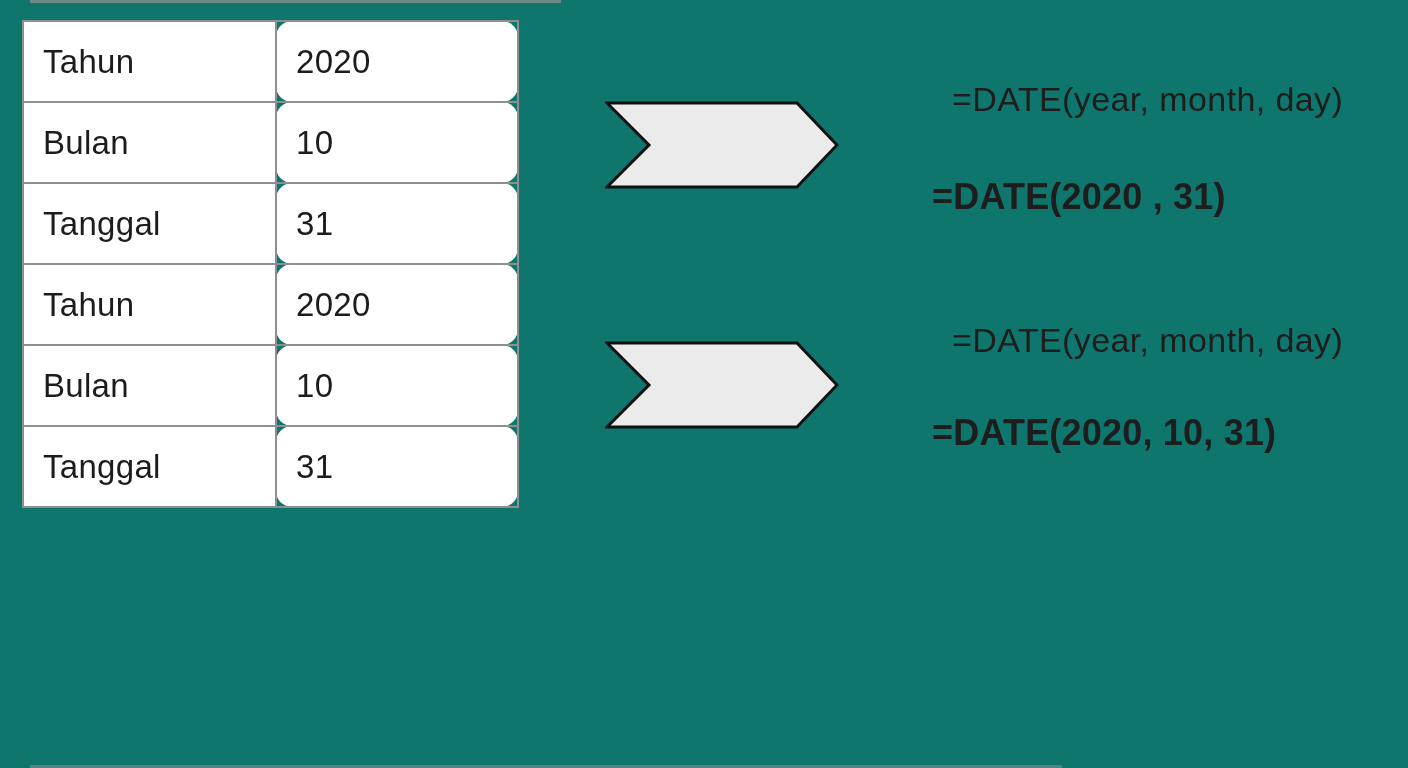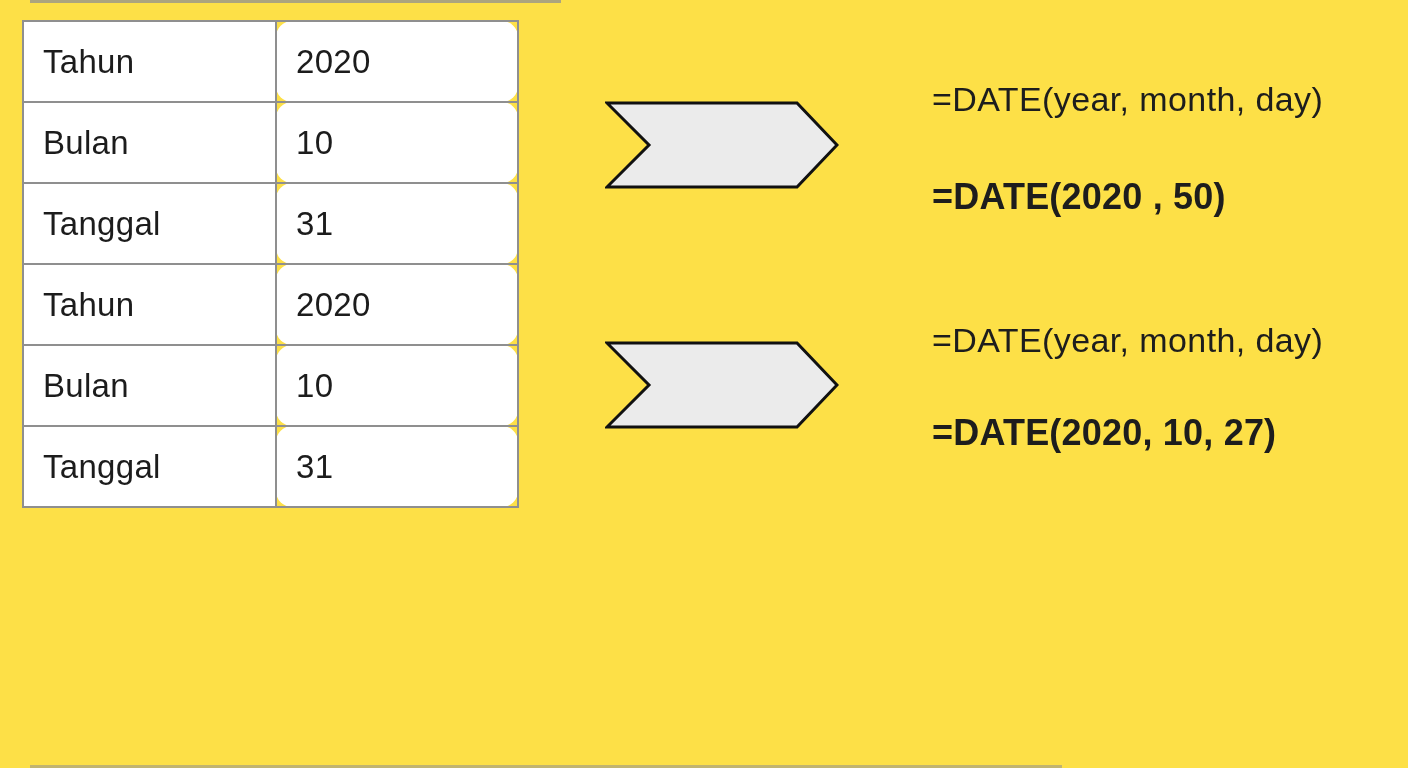--- a/index.html
+++ b/index.html
@@ -8,21 +8,21 @@
     width: 1408px;
     height: 768px;
     background: #ffffff;
     font-family: "Liberation Sans", sans-serif;
     overflow: hidden;
   }
   .stage {
     position: relative;
     width: 1408px;
     height: 768px;
-    background: #fde047;
+    background: #0f766e;
   }
   
   .edge-strip {
     position: absolute;
     height: 3px;
     background: #909090;
     opacity: 0.75;
   }
   .edge-strip.top { left: 30px; top: 0; width: 531px; }
   .edge-strip.bottom { left: 30px; top: 765px; width: 1032px; opacity: 0.55; }
@@ -62,20 +62,21 @@
   .formula {
     position: absolute;
     left: 932px;
     white-space: nowrap;
     color: #1d1d1d;
   }
   .formula.syntax {
     font-size: 34px;
     font-weight: 400;
     letter-spacing: 0.4px;
+    margin-left: 20px;
   }
   .formula.result {
     font-size: 36px;
     font-weight: 700;
     letter-spacing: 0.2px;
   }
   .formula.syntax-1 { top: 80px; }
   .formula.result-1 { top: 176px; }
   .formula.syntax-2 { top: 321px; }
   .formula.result-2 { top: 412px; }
@@ -119,18 +120,18 @@
 
   <svg class="chevron first" viewBox="0 0 234 88" xmlns="http://www.w3.org/2000/svg">
     <polygon points="2,2 192,2 232,44 192,86 2,86 44,44" stroke-width="3" stroke-linejoin="miter" stroke="#111111" fill="#ebebeb"></polygon>
   </svg>
 
   <svg class="chevron second" viewBox="0 0 234 88" xmlns="http://www.w3.org/2000/svg">
     <polygon points="2,2 192,2 232,44 192,86 2,86 44,44" stroke-width="3" stroke-linejoin="miter" stroke="#111111" fill="#ebebeb"></polygon>
   </svg>
 
   <div class="formula syntax syntax-1">=DATE(year, month, day)</div>
-  <div class="formula result result-1">=DATE(2020 , 50)</div>
+  <div class="formula result result-1">=DATE(2020 , 31)</div>
 
   <div class="formula syntax syntax-2">=DATE(year, month, day)</div>
-  <div class="formula result result-2">=DATE(2020, 10, 27)</div>
+  <div class="formula result result-2">=DATE(2020, 10, 31)</div>
 
 </div>
 
 </body></html>

